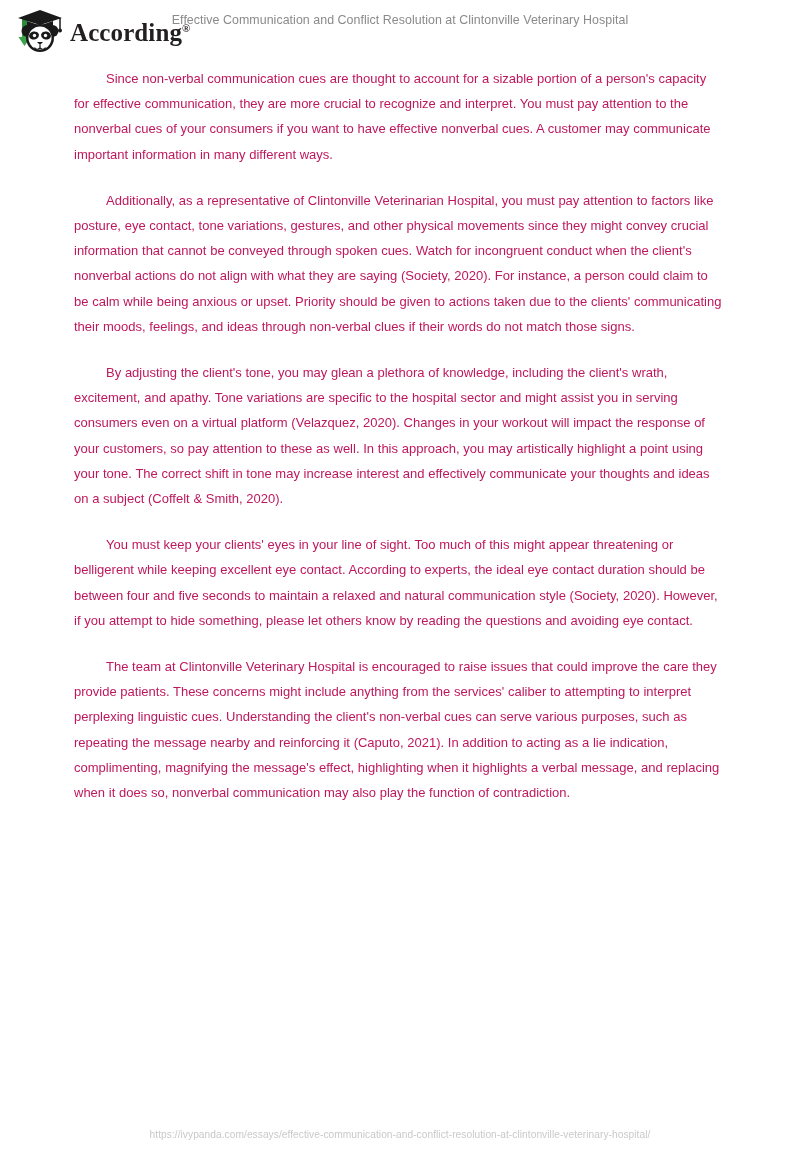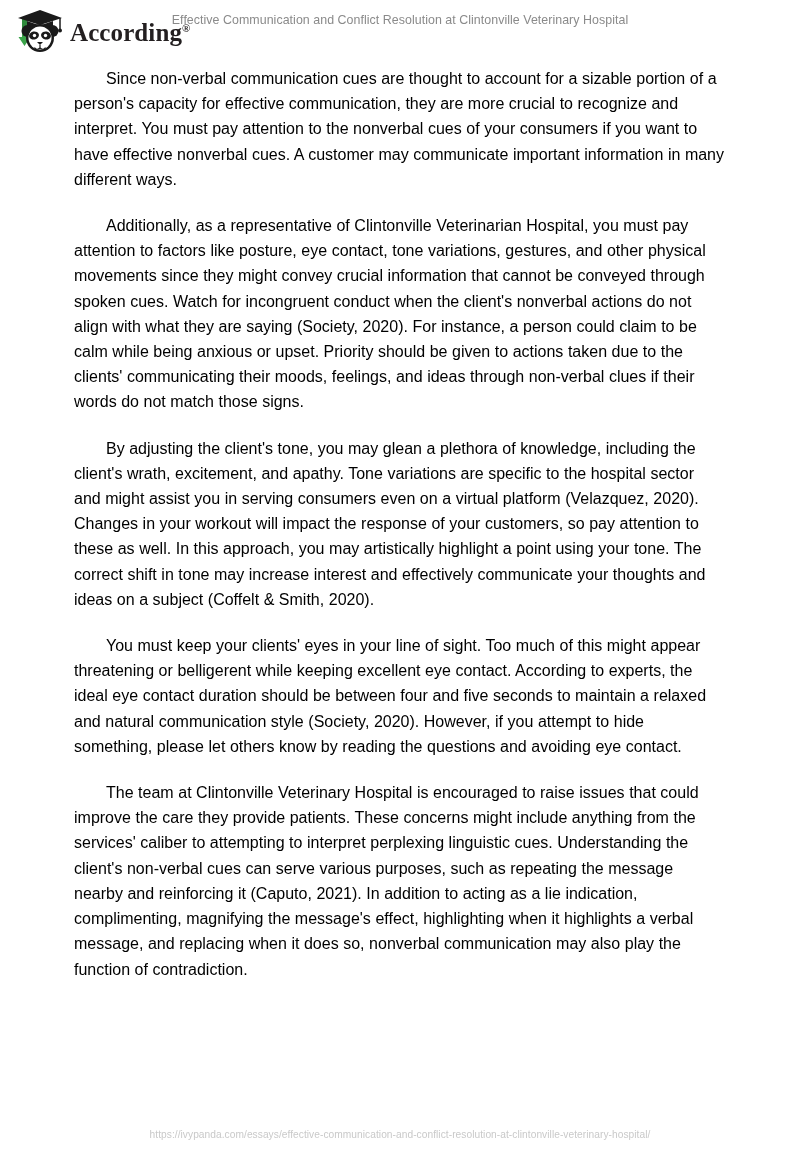--- a/index.html
+++ b/index.html
@@ -67,23 +67,23 @@
   }
 
   
   .doc-body {
     position: absolute;
     left: 74px;
     top: 66px;
     width: 650px;
   }
   .para {
-    font-size: 16px;
+    font-size: 13px;
     line-height: 25.2px;
-    color: #000000;
+    color: #be185d;
     text-indent: 32px;
     margin: 0 0 21px 0;
     text-align: left;
     word-spacing: 0.1px;
   }
   .para:last-child {
     margin-bottom: 4px;
   }
 
   

